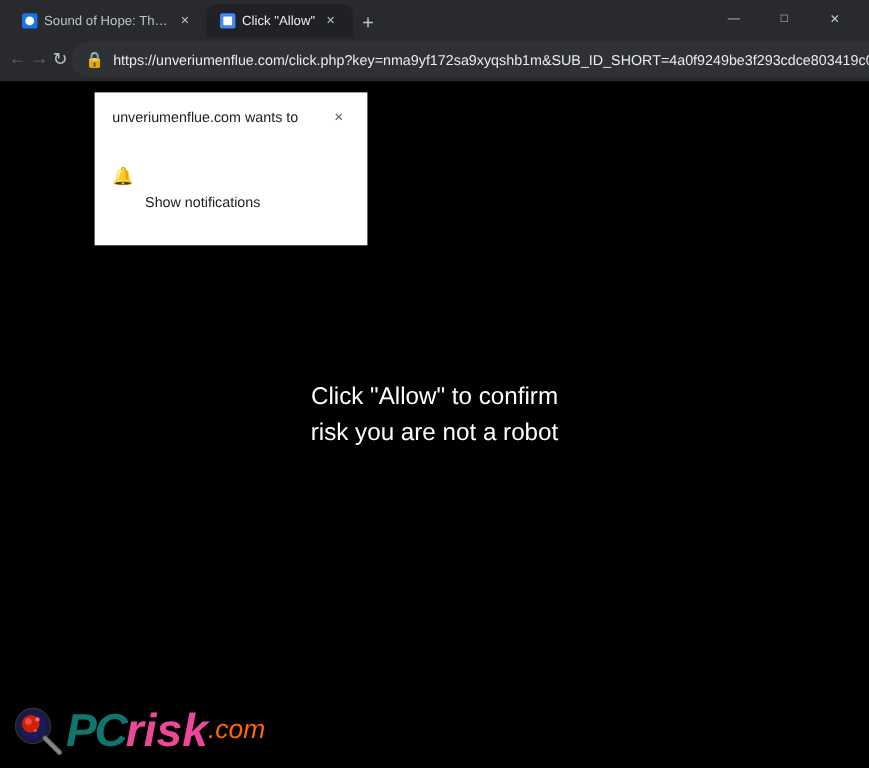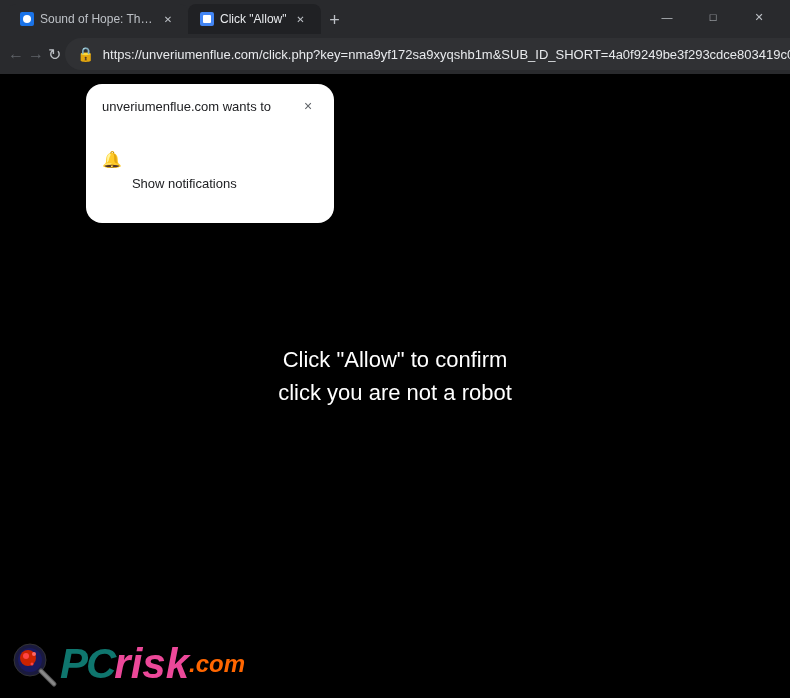--- a/index.html
+++ b/index.html
@@ -207,21 +207,21 @@
       line-height: 1.5;
     }
 
     
     .notification-popup {
       position: absolute;
       top: 10px;
       left: 86px;
       width: 248px;
       background: #fff;
-      border-radius: 16px;
+      border-radius: 0;
       box-shadow: 0 4px 20px rgba(0,0,0,0.4);
       padding: 12px 16px 16px 16px;
       z-index: 100;
     }
 
     .popup-header {
       display: flex;
       align-items: center;
       justify-content: space-between;
       margin-bottom: 12px;
@@ -324,21 +324,21 @@
     .risk-text {
       font-size: 38px;
       font-weight: 900;
       color: #ec4899;
       font-style: italic;
       line-height: 1;
     }
 
     .dot-com {
       font-size: 22px;
-      font-weight: 700;
+      font-weight: 400;
       color: #ff6600;
       font-style: italic;
     }
   </style>
 </head>
 <body>
 
 <div class="browser-frame">
 
   <div class="title-bar">
@@ -397,21 +397,21 @@
 
       <div class="popup-option">
         <span class="bell-icon">🔔</span>
         <span class="option-text">Show notifications</span>
       </div>
 
     </div>
 
     <div class="main-text">
       <div>Click "Allow" to confirm</div>
-      <div>click you are not a robot</div>
+      <div>risk you are not a robot</div>
     </div>
 
     <div class="pcrisk-logo">
 
       <div class="pcrisk-icon">
         <svg width="52" height="52" viewBox="0 0 52 52">
 
           <circle cx="22" cy="22" r="16" fill="#1a1a3e" stroke="#333" stroke-width="1"></circle>
           <circle cx="22" cy="22" r="12" fill="#1a1a5e"></circle>
 

